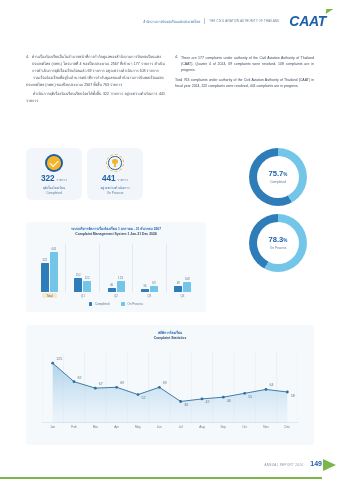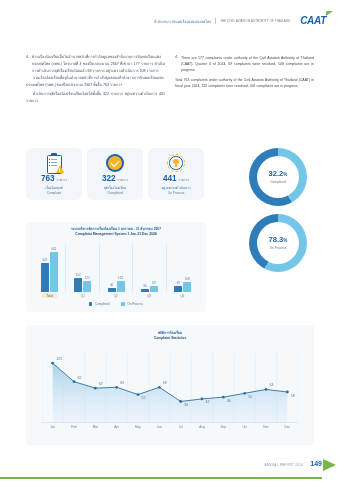--- a/index.html
+++ b/index.html
@@ -24,21 +24,21 @@
   }
   .hdr-sep{width:1px;height:6px;background:#b9c6d4;margin:0 4px;}
   .hdr-en{
     font-size:2.7px;color:#56728f;letter-spacing:.25px;white-space:nowrap;
     transform:scaleY(1.2);
   }
   .logo{
     margin-left:10px;position:relative;display:flex;align-items:flex-end;
   }
   .logo-text{
-    font-size:10px;font-weight:bold;font-style:italic;color:#1d5fa8;
+    font-size:14px;font-weight:bold;font-style:italic;color:#1d5fa8;
     letter-spacing:-0.3px;line-height:1;
   }
   .logo-flag{
     position:absolute;right:-7px;top:-5px;width:0;height:0;
     border-left:7px solid #7ab648;border-bottom:5px solid transparent;
     transform:skewX(-8deg);
   }
 
   
   .cols{
@@ -231,40 +231,20 @@
       <div class="item">
         <div class="item-num">4.</div>
         <div class="p-en">There are 177 complaints under authority of the Civil Aviation Authority of Thailand (CAAT), Quarter 4 of 2024, 69 complaints were resolved, 108 complaints are in progress.</div>
       </div>
       <div class="p-en para">Total 763 complaints under authority of the Civil Aviation Authority of Thailand (CAAT) in fiscal year 2024, 322 complaints were resolved, 441 complaints are in progress.</div>
     </div>
   </div>
 
   <div class="stats">
 
-    <div class="card">
-      <div class="ic">
-        <div class="clip-board"></div>
-        <div class="clip-clip"></div>
-        <div class="clip-line" style="top:6px;"></div>
-        <div class="clip-line" style="top:9px;"></div>
-        <div class="clip-line" style="top:12px;"></div>
-        <div class="clip-tick" style="top:5.5px;"></div>
-        <div class="clip-tick" style="top:8.5px;"></div>
-        <div class="clip-tick" style="top:11.5px;"></div>
-        <div class="clip-warn"></div>
-        <div class="clip-warn-b"></div>
-      </div>
-      <div class="card-val">
-        <span class="num">763</span>
-        <span class="unit">รายการ</span>
-      </div>
-      <div class="lab-th">เรื่องร้องทุกข์</div>
-      <div class="lab-en">Complaint</div>
-    </div>
 
     <div class="card">
       <div class="ic">
         <div class="chk-ring"></div>
         <div class="chk-in"></div>
         <div class="chk-mark"></div>
       </div>
       <div class="card-val">
         <span class="num">322</span>
         <span class="unit">รายการ</span>
@@ -286,21 +266,21 @@
       </div>
       <div class="lab-th">อยู่ระหว่างดำเนินการ</div>
       <div class="lab-en">On Process</div>
     </div>
   </div>
 
   <div class="donuts">
     <div class="donut" style="background:conic-gradient(#74c6e8 0 42.2%, #2e7cb8 42.2% 100%);">
       <div class="donut-hole">
         <div class="donut-val">
-          <span>32.2</span><span class="pc">%</span>
+          <span>75.7</span><span class="pc">%</span>
         </div>
         <div class="donut-lab">Completed</div>
       </div>
     </div>
     <div class="donut" style="background:conic-gradient(#74c6e8 0 57.8%, #2e7cb8 57.8% 100%);">
       <div class="donut-hole">
         <div class="donut-val">
           <span>78.3</span><span class="pc">%</span>
         </div>
         <div class="donut-lab">On Process</div>

